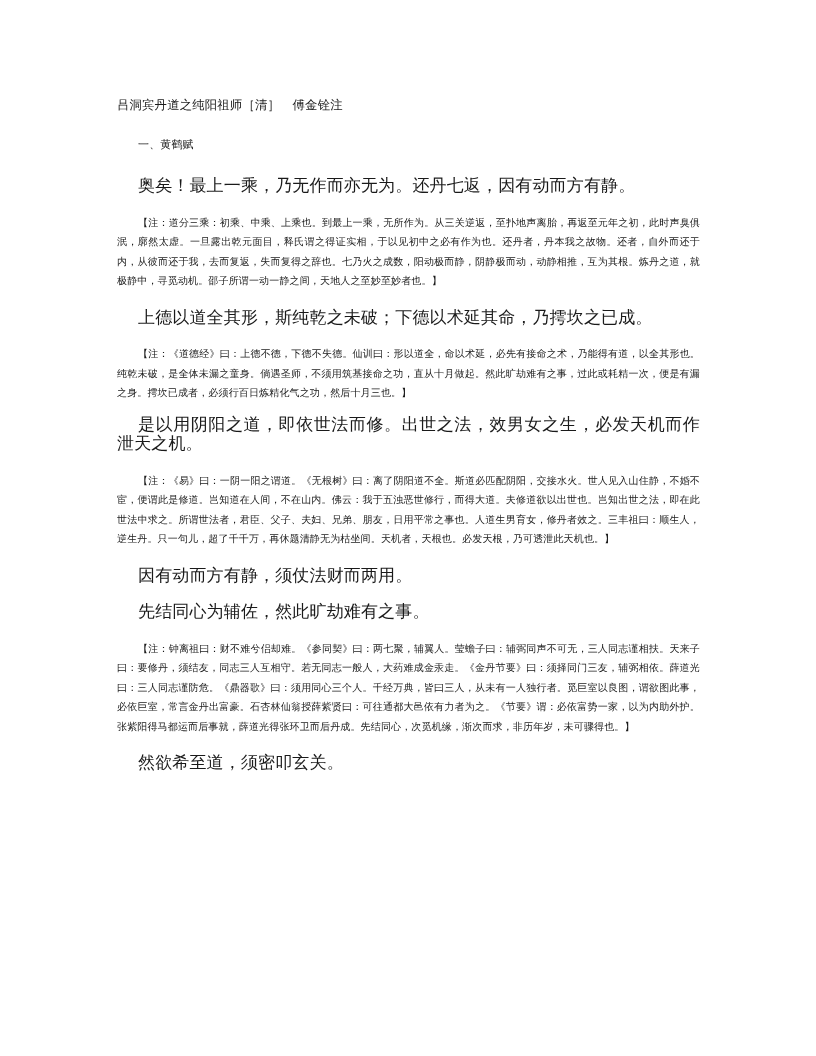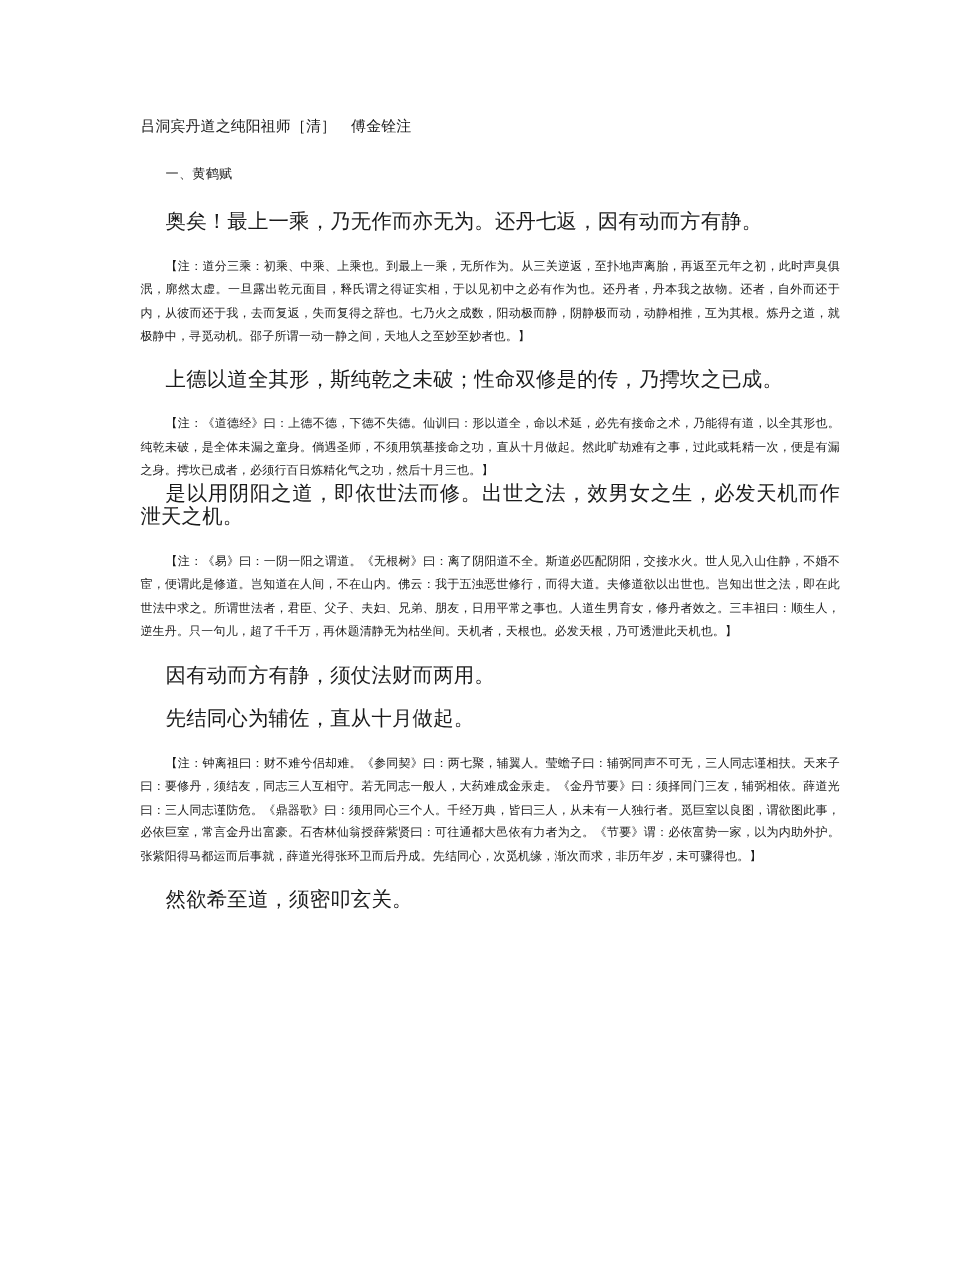--- a/index.html
+++ b/index.html
@@ -59,48 +59,48 @@
     margin: 0 0 17px 0;
     text-indent: 21px;
     text-align: justify;
     text-justify: inter-ideograph;
     word-break: break-all;
   }
   p.tight {
     margin-bottom: 0;
   }
   p.follows {
-    margin-top: 0;
+    margin-top: 12px;
   }
 </style>
 </head>
 <body>
 
 <div class="page">
   <div class="content">
 
     <div class="doc-title">吕洞宾丹道之纯阳祖师［清］　傅金铨注</div>
 
     <div class="section-heading">一、黄鹤赋</div>
 
     <p class="body-line">奥矣！最上一乘，乃无作而亦无为。还丹七返，因有动而方有静。</p>
 
     <p class="note">【注：道分三乘：初乘、中乘、上乘也。到最上一乘，无所作为。从三关逆返，至扑地声离胎，再返至元年之初，此时声臭俱泯，廓然太虚。一旦露出乾元面目，释氏谓之得证实相，于以见初中之必有作为也。还丹者，丹本我之故物。还者，自外而还于内，从彼而还于我，去而复返，失而复得之辞也。七乃火之成数，阳动极而静，阴静极而动，动静相推，互为其根。炼丹之道，就极静中，寻觅动机。邵子所谓一动一静之间，天地人之至妙至妙者也。】</p>
 
-    <p class="body-line">上德以道全其形，斯纯乾之未破；性命双修是的传，乃摴坎之已成。</p>
+    <p class="body-line">上德以道全其形，斯纯乾之未破；下德以术延其命，乃摴坎之已成。</p>
 
     <p class="note tight">【注：《道德经》曰：上德不德，下德不失德。仙训曰：形以道全，命以术延，必先有接命之术，乃能得有道，以全其形也。纯乾未破，是全体未漏之童身。倘遇圣师，不须用筑基接命之功，直从十月做起。然此旷劫难有之事，过此或耗精一次，便是有漏之身。摴坎已成者，必须行百日炼精化气之功，然后十月三也。】</p>
 
     <p class="body-line follows">是以用阴阳之道，即依世法而修。出世之法，效男女之生，必发天机而作泄天之机。</p>
 
     <p class="note">【注：《易》曰：一阴一阳之谓道。《无根树》曰：离了阴阳道不全。斯道必匹配阴阳，交接水火。世人见入山住静，不婚不宦，便谓此是修道。岂知道在人间，不在山内。佛云：我于五浊恶世修行，而得大道。夫修道欲以出世也。岂知出世之法，即在此世法中求之。所谓世法者，君臣、父子、夫妇、兄弟、朋友，日用平常之事也。人道生男育女，修丹者效之。三丰祖曰：顺生人，逆生丹。只一句儿，超了千千万，再休题清静无为枯坐间。天机者，天根也。必发天根，乃可透泄此天机也。】</p>
 
     <p class="body-line">因有动而方有静，须仗法财而两用。</p>
 
 
-    <p class="body-line">先结同心为辅佐，直从十月做起。</p>
+    <p class="body-line">先结同心为辅佐，然此旷劫难有之事。</p>
 
     <p class="note">【注：钟离祖曰：财不难兮侣却难。《参同契》曰：两七聚，辅翼人。莹蟾子曰：辅弼同声不可无，三人同志谨相扶。天来子曰：要修丹，须结友，同志三人互相守。若无同志一般人，大药难成金汞走。《金丹节要》曰：须择同门三友，辅弼相依。薛道光曰：三人同志谨防危。《鼎器歌》曰：须用同心三个人。千经万典，皆曰三人，从未有一人独行者。觅巨室以良图，谓欲图此事，必依巨室，常言金丹出富豪。石杏林仙翁授薛紫贤曰：可往通都大邑依有力者为之。《节要》谓：必依富势一家，以为内助外护。张紫阳得马都运而后事就，薛道光得张环卫而后丹成。先结同心，次觅机缘，渐次而求，非历年岁，未可骤得也。】</p>
 
     <p class="body-line">然欲希至道，须密叩玄关。</p>
 
   </div>
 </div>
 
 </body></html>

